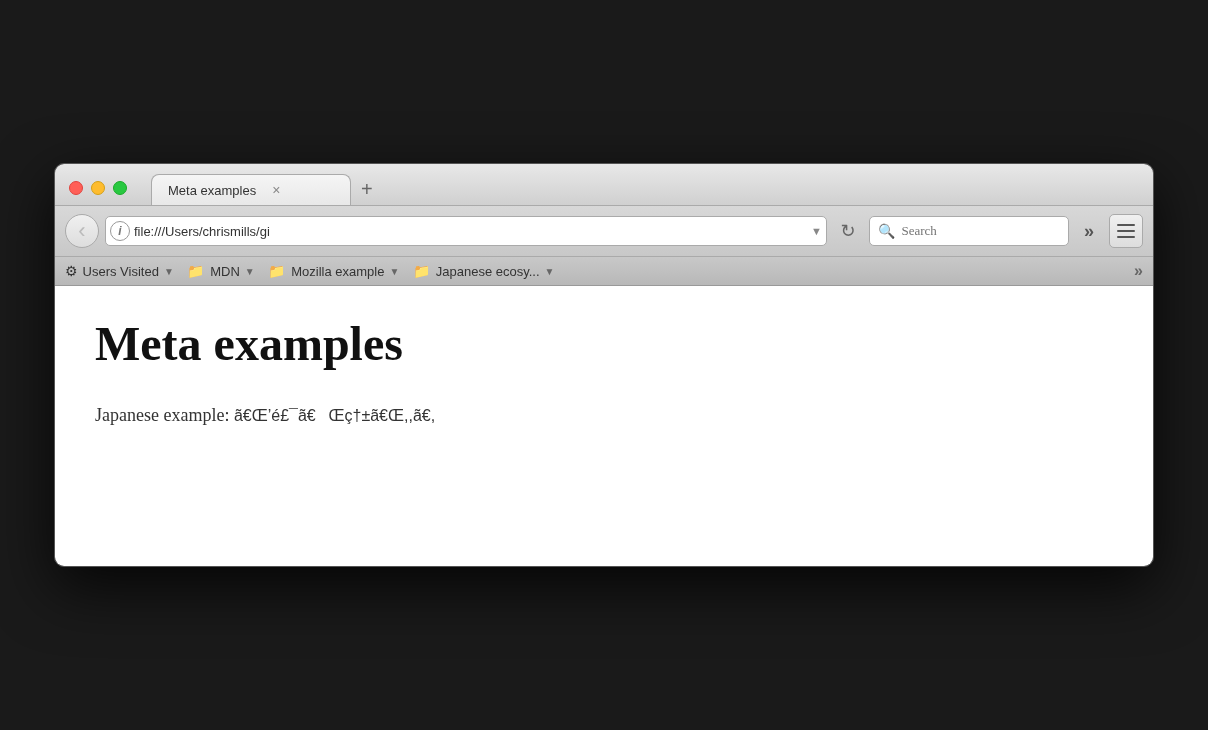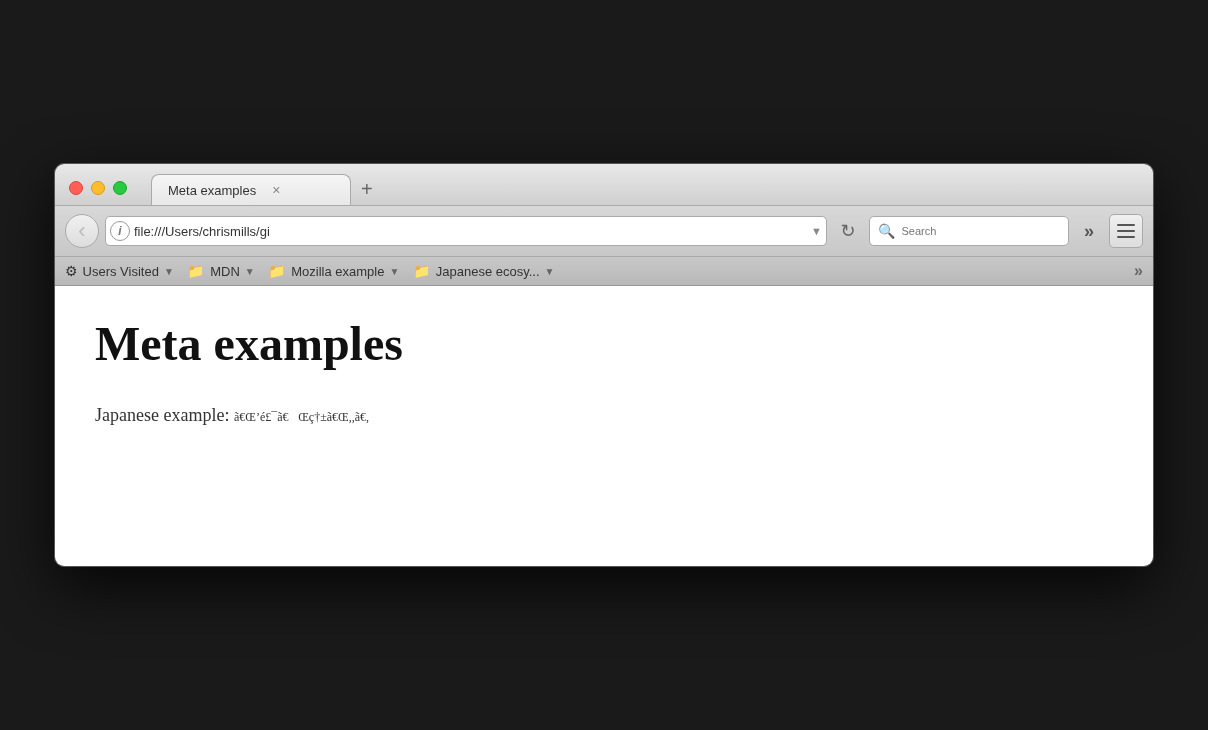--- a/index.html
+++ b/index.html
@@ -186,24 +186,25 @@
     }
 
     .search-icon-svg {
       color: #888;
       font-size: 14px;
     }
 
     .search-input {
       border: none;
       outline: none;
-      font-size: 11px;
+      font-size: 13px;
       color: #15803d;
       background: transparent;
       width: 100%;
+      font-family: Liberation Serif, serif;
     }
 
     .overflow-btn {
       width: 28px;
       height: 28px;
       display: flex;
       align-items: center;
       justify-content: center;
       cursor: pointer;
       font-size: 18px;
@@ -286,22 +287,22 @@
     }
 
     .page-paragraph {
       font-family: Georgia, "Times New Roman", serif;
       font-size: 18px;
       color: #333;
       line-height: 1.6;
     }
 
     .garbled-text {
-      font-family: Liberation Serif, serif;
-      font-size: 12px;
+      font-family: Liberation Sans, sans-serif;
+      font-size: 16px;
     }
   </style>
 </head>
 <body>
 
 <div class="browser-window">
 
   <div class="title-bar">
     <div class="window-controls">
       <button class="window-btn btn-close"></button>

